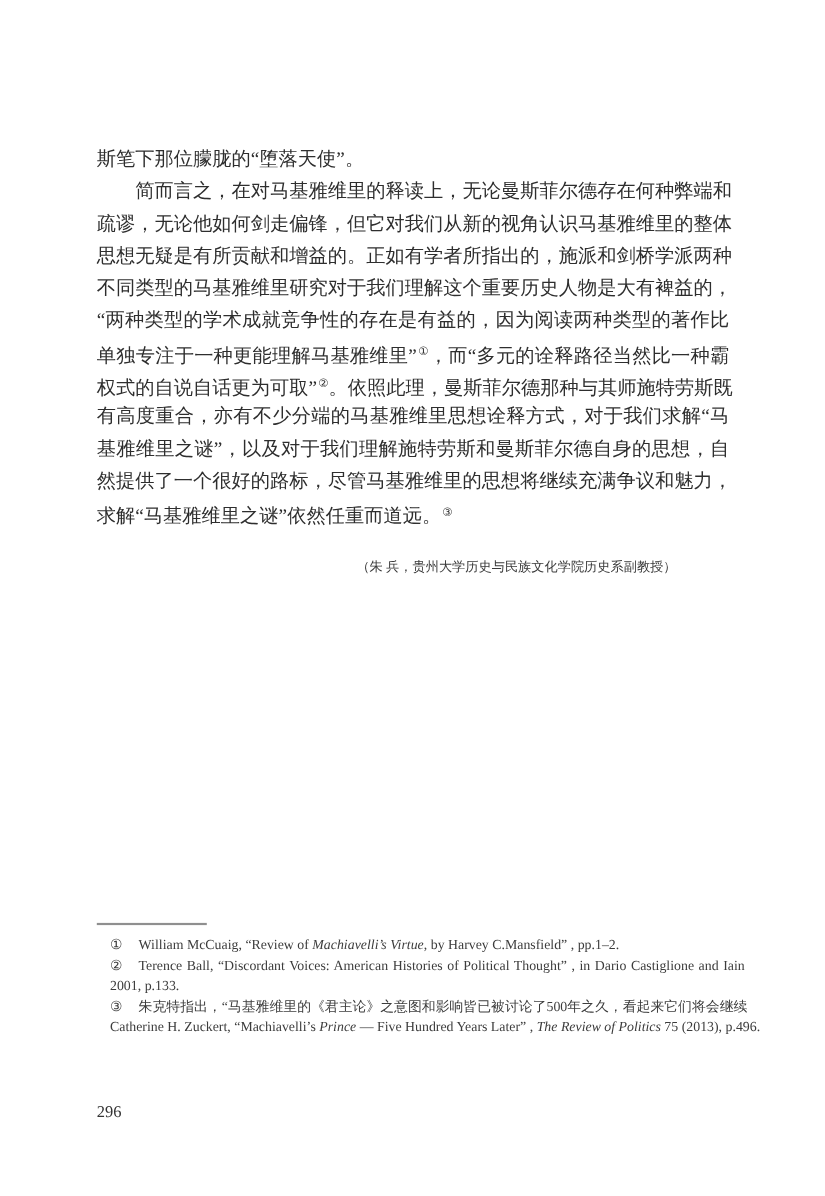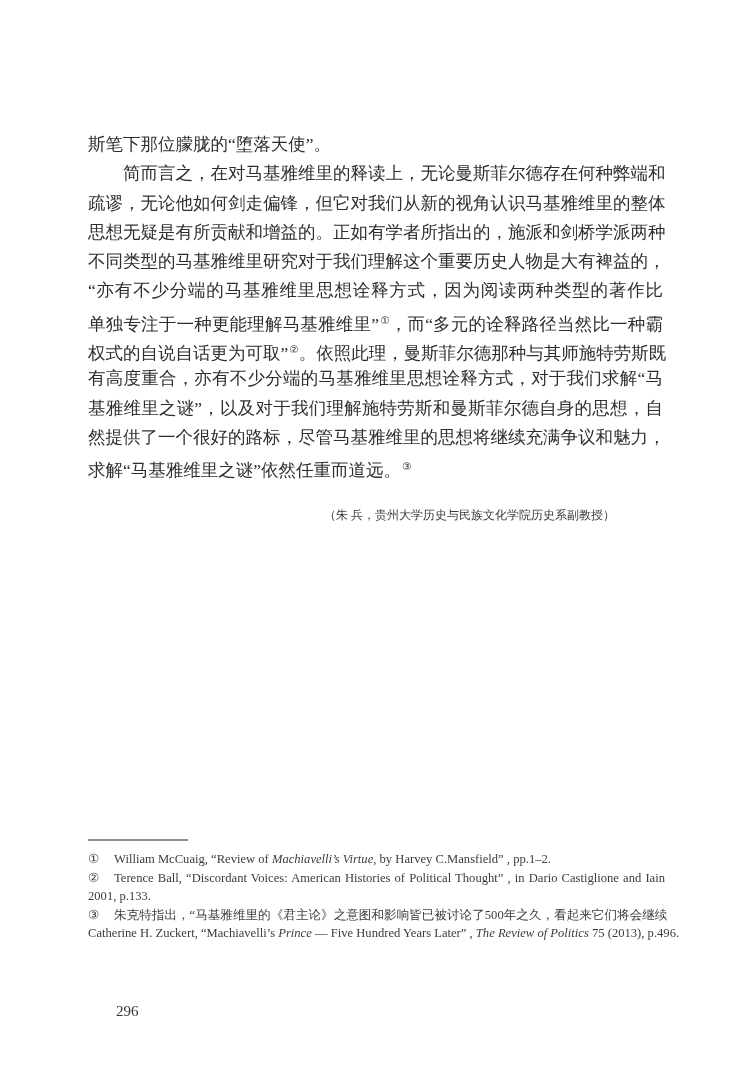--- a/index.html
+++ b/index.html
@@ -43,55 +43,54 @@
   }
   .attribution .inner{padding-right:48px;}
   
   .fn-sep{
     position:absolute;left:88px;top:839px;
     width:100px;height:0;
     border-top:2px solid #8f8f8f;
   }
   
   .fnotes{
-    position:absolute;left:88px;top:850px;width:577px;
+    position:absolute;left:100px;top:850px;width:577px;
     font-size:12.6px;line-height:18.6px;
     color:#3c3c3c;
   }
   .fnotes .tline{
     text-align:justify;
     text-align-last:justify;
     white-space:nowrap;
   }
   .fnotes .tline.end{
     text-align:left;
     text-align-last:auto;
   }
   .i{font-style:italic;}
   .mark{display:inline-block;min-width:26px;}
   
   .pagenum{
     position:absolute;left:88px;top:1001px;
     font-size:15px;line-height:20px;
     color:#333333;
-    margin-left:28px;
   }
 </style>
 </head>
 <body>
 
 <div class="page">
 
   <div class="bodytext">
       <div class="tline end"><span>斯笔下那位朦胧的“堕落天使”。</span></div>
       <div class="tline"><span>　　简而言之，在对马基雅维里的释读上，无论曼斯菲尔德存在何种弊端和</span></div>
       <div class="tline"><span>疏谬，无论他如何剑走偏锋，但它对我们从新的视角认识马基雅维里的整体</span></div>
       <div class="tline"><span>思想无疑是有所贡献和增益的。正如有学者所指出的，施派和剑桥学派两种</span></div>
       <div class="tline"><span>不同类型的马基雅维里研究对于我们理解这个重要历史人物是大有裨益的，</span></div>
-      <div class="tline"><span>“亦有不少分端的马基雅维里思想诠释方式，因为阅读两种类型的著作比</span></div>
+      <div class="tline"><span>“两种类型的学术成就竞争性的存在是有益的，因为阅读两种类型的著作比</span></div>
       <div class="tline"><span>单独专注于一种更能理解马基雅维里”</span><span class="sup">①</span><span>，而“多元的诠释路径当然比一种霸</span></div>
       <div class="tline"><span>权式的自说自话更为可取”</span><span class="sup">②</span><span>。依照此理，曼斯菲尔德那种与其师施特劳斯既</span></div>
       <div class="tline"><span>有高度重合，亦有不少分端的马基雅维里思想诠释方式，对于我们求解“马</span></div>
       <div class="tline"><span>基雅维里之谜”，以及对于我们理解施特劳斯和曼斯菲尔德自身的思想，自</span></div>
       <div class="tline"><span>然提供了一个很好的路标，尽管马基雅维里的思想将继续充满争议和魅力，</span></div>
       <div class="tline end"><span>求解“马基雅维里之谜”依然任重而道远。</span><span class="sup">③</span></div>
     </div>
 
   <div class="attribution">
     <span class="inner">（朱 兵，贵州大学历史与民族文化学院历史系副教授）</span>

